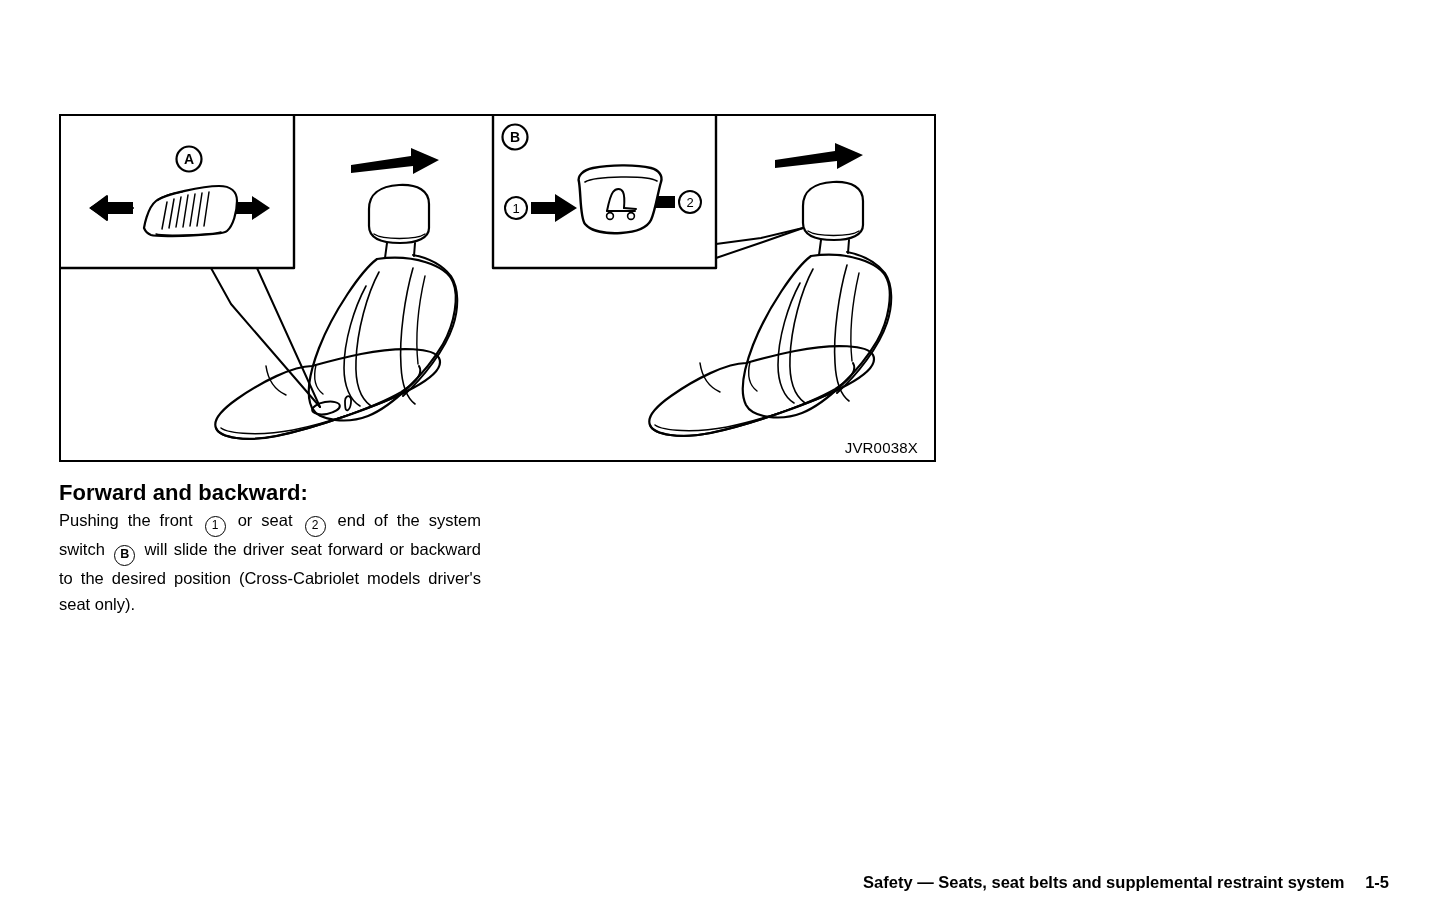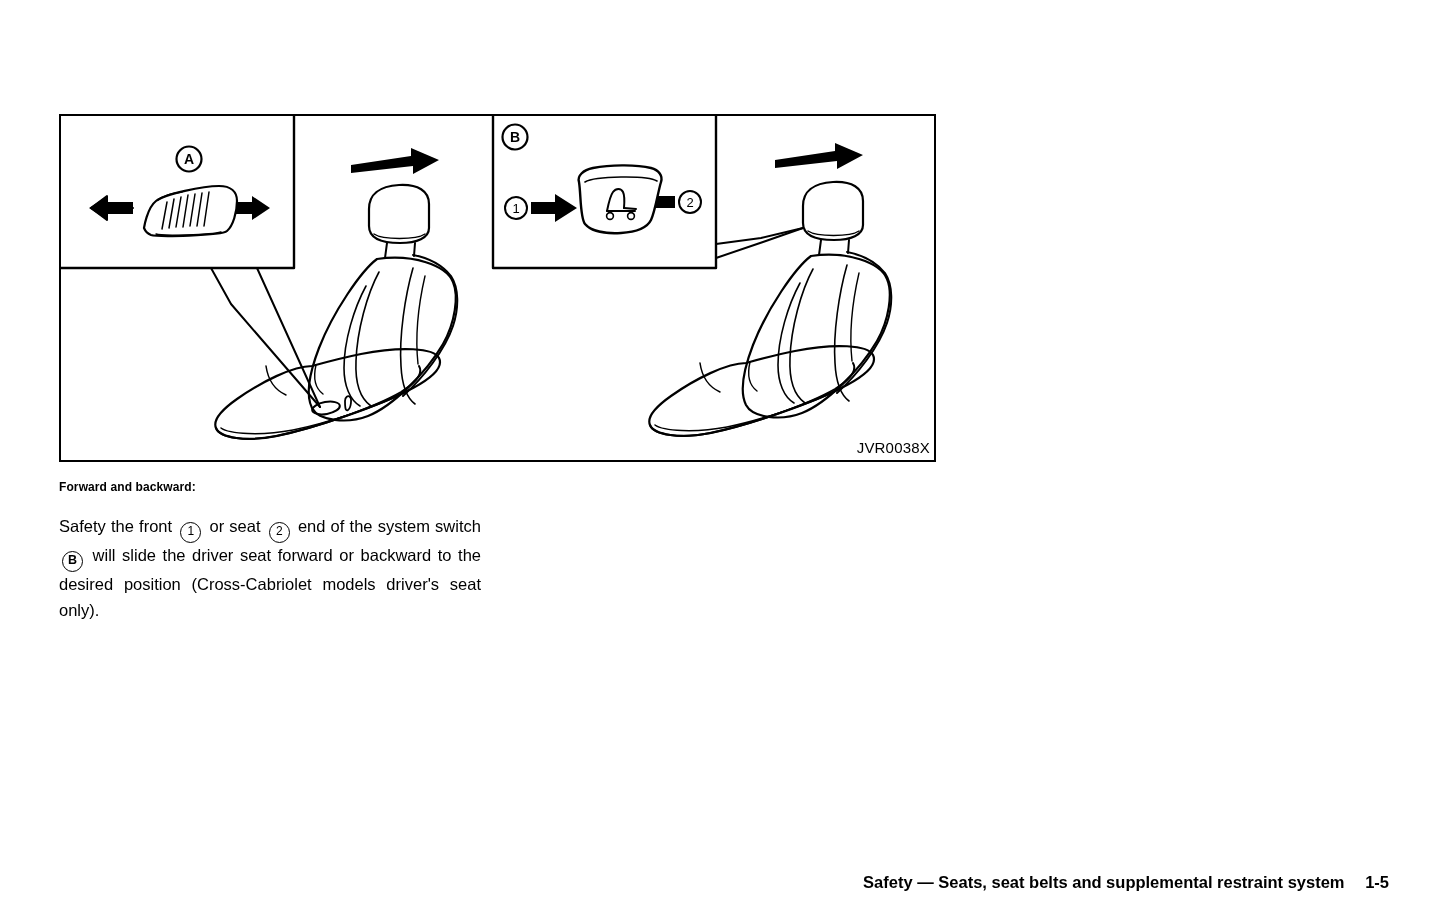--- a/index.html
+++ b/index.html
@@ -24,38 +24,38 @@
     width: 877px;
     height: 348px;
     border: 2px solid #000;
     box-sizing: border-box;
     background: #fff;
   }
   #figure svg { display: block; }
 
   .fig-code {
     position: absolute;
-    right: 4px;
+    right: 16px;
     bottom: 4px;
     font-size: 15px;
     letter-spacing: 0.2px;
     font-family: "Liberation Sans", sans-serif;
   }
 
   
   #textcol {
     position: absolute;
     left: 59px;
     top: 480px;
     width: 422px;
   }
   .heading {
-    font-size: 12px;
+    font-size: 22px;
     font-weight: bold;
-    margin: 0 0 20px 0;
+    margin: 0 0 2px 0;
     letter-spacing: 0.1px;
   }
   .para {
     font-size: 16.5px;
     line-height: 25.5px;
     margin: 0 0 14px 0;
     text-align: justify;
     text-justify: inter-word;
   }
   .para.last { margin-bottom: 0; }
@@ -217,21 +217,21 @@
     </g>
   </svg>
   <div class="fig-code">JVR0038X</div>
 </div>
 
 <div id="textcol">
   <h2 class="heading">Forward and backward:</h2>
 
 
   <p class="para last">
-    <span>Safety the front</span>
+    <span>Pushing the front</span>
     <span class="circ num">1</span>
     <span>or seat</span>
     <span class="circ num">2</span>
     <span>end of the system switch</span>
     <span class="circ">B</span>
     <span>will slide the driver seat forward or backward to the desired position (Cross-Cabriolet models driver's seat only).</span>
   </p>
 </div>
 
 <div id="footer">

